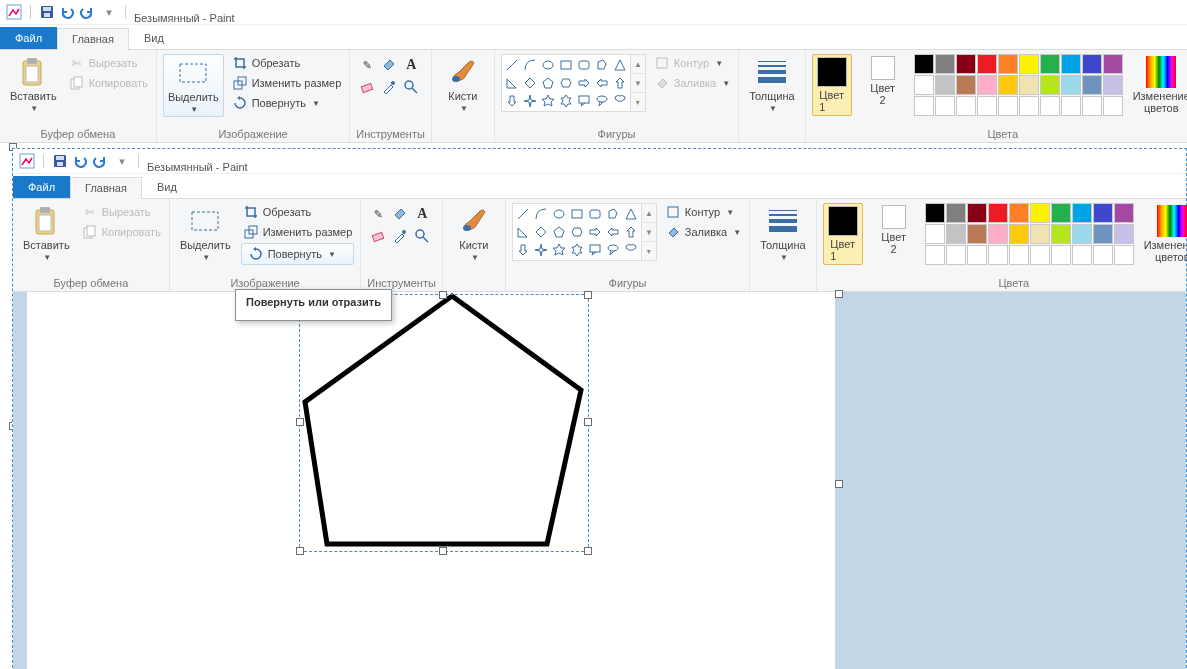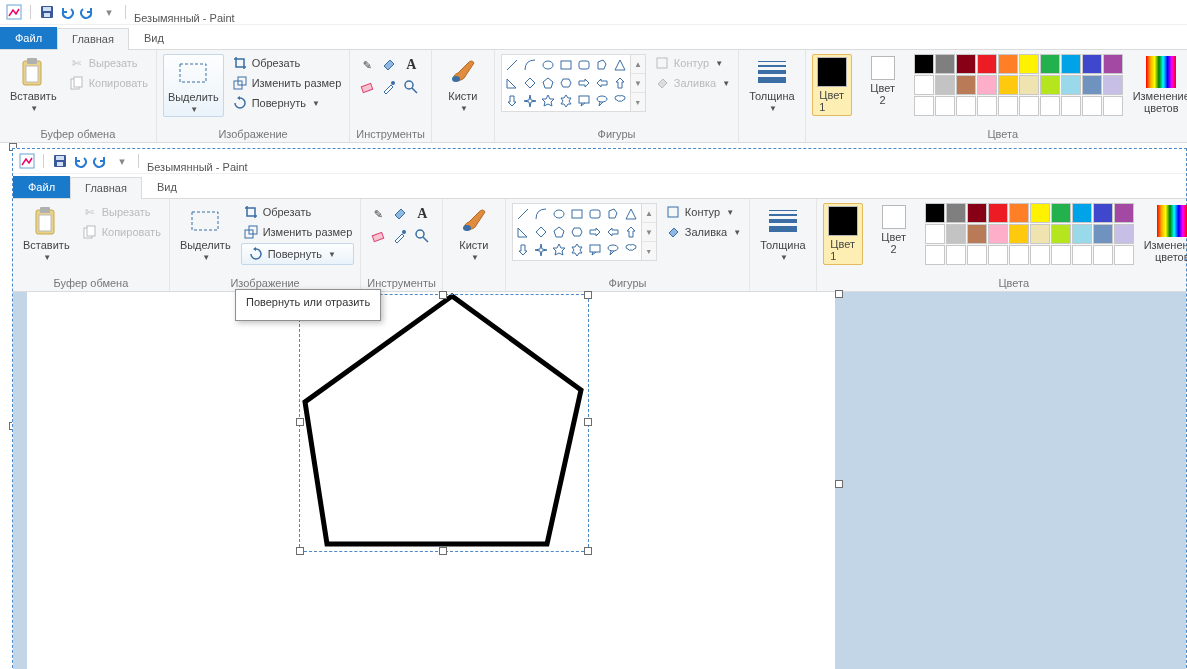--- a/index.html
+++ b/index.html
@@ -76,21 +76,21 @@
   .inner{position:absolute;left:12px;top:148px;right:0;border:1px dashed var(--sel-border);background:#fff;}
   .inner .ribbon{height:92px;}
   .inner .canvas-area{background:var(--canvas-outer);height:390px;position:relative;}
   .canvas{position:absolute;left:14px;top:0;width:808px;height:380px;background:#fff;}
   .sel-handles .h{position:absolute;width:6px;height:6px;background:#fff;border:1px solid #6d6d6d;}
   .shape-sel{position:absolute;border:1px dashed var(--sel-border);}
   .pentagon{position:absolute;}
 
   
   .tooltip{position:absolute;background:var(--tooltip-bg);border:1px solid var(--tooltip-border);box-shadow:2px 2px 6px rgba(0,0,0,.25);padding:6px 10px 8px;max-width:180px;}
-  .tooltip .tt-title{font-weight:normal;color:#333;margin-bottom:4px;}
+  .tooltip .tt-title{font-weight:bold;color:#333;margin-bottom:4px;}
   .tooltip .tt-body{color:#555;}
 
   
   .outer-sel .h{position:absolute;width:6px;height:6px;background:#fff;border:1px solid #6d6d6d;}
 
   
   svg{display:block}
 </style>
 </head>
 <body>

